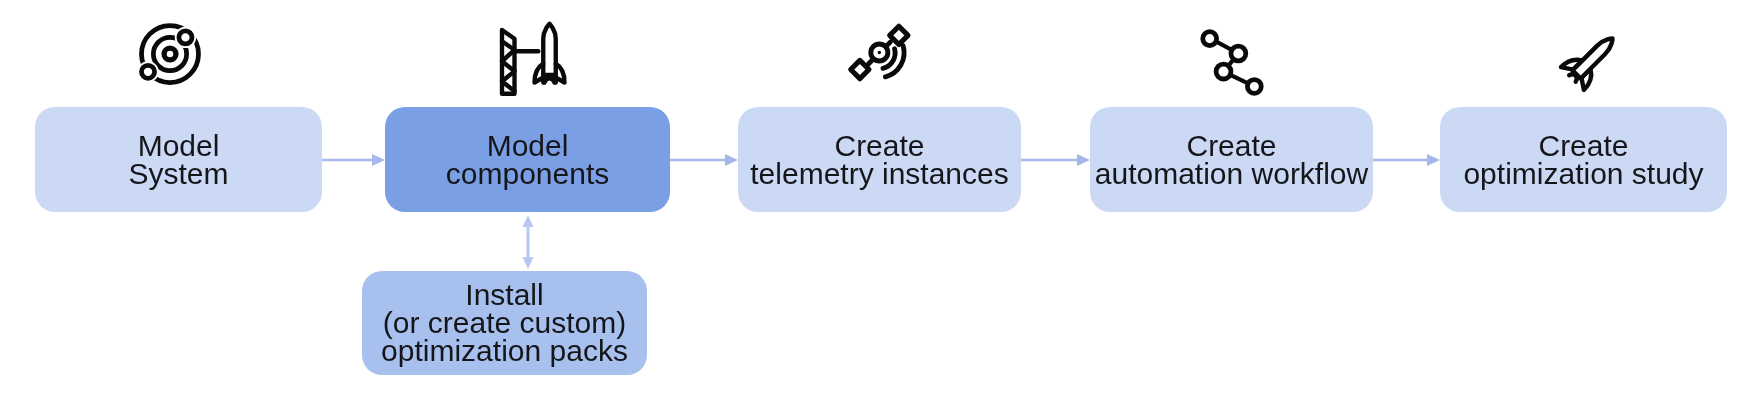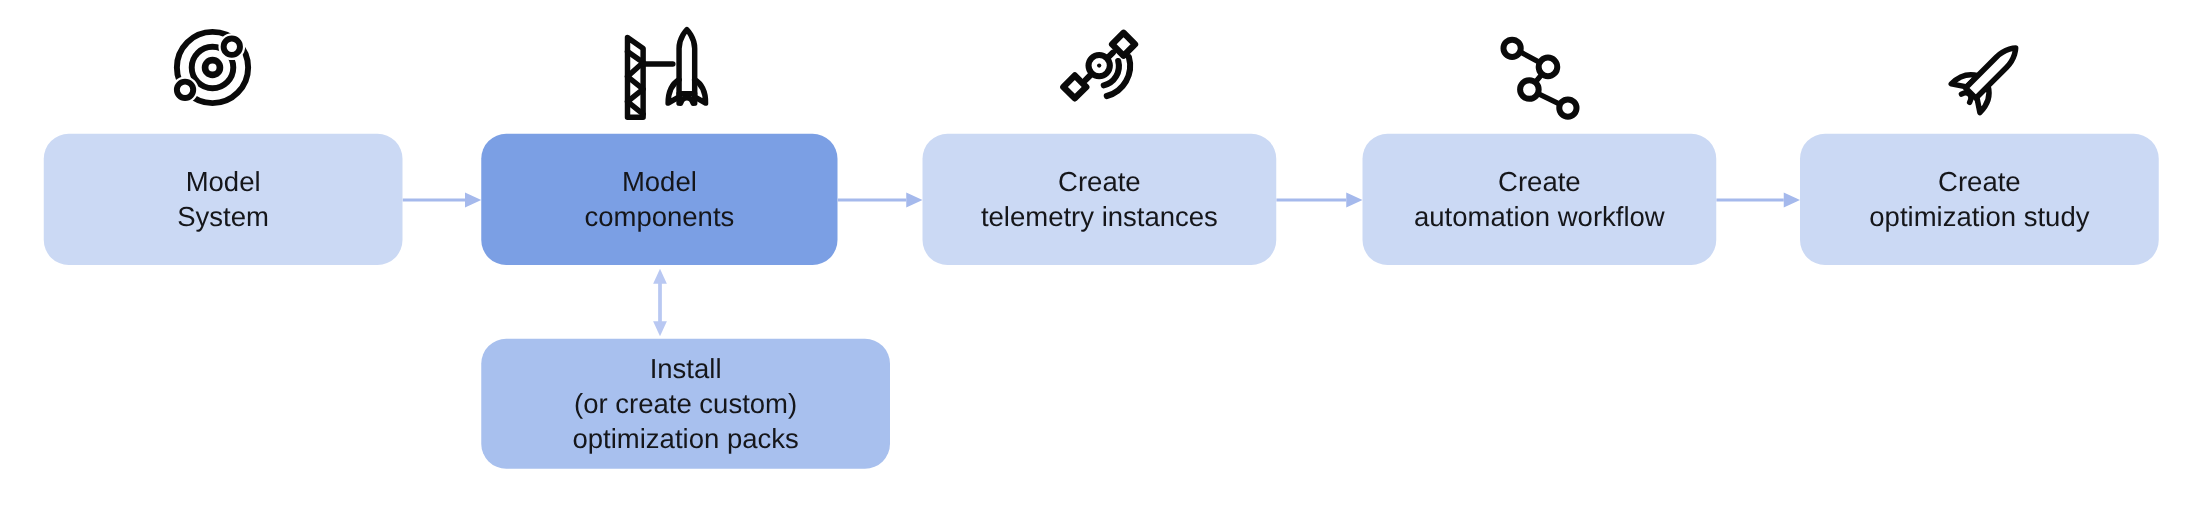--- a/index.html
+++ b/index.html
@@ -15,29 +15,29 @@
     top:107px;height:105px;
     border-radius:20px;
     background:var(--step-fill,#cbd9f4);
     display:flex;align-items:center;justify-content:center;
     text-align:center;
   }
   .box.active{background:var(--active-step-fill,#7b9fe4);}
   .box.sub{top:271px;height:104px;background:var(--sub-step-fill,#a8c0ee);}
   .lbl{
     white-space:pre-line;
-    font-size:22px;line-height:28px;
+    font-size:30px;line-height:28px;
     color:var(--text,#15161a);
   }
   .b1{left:35px;width:287px;}
   .b2{left:385px;width:285px;}
   .b3{left:738px;width:283px;}
   .b4{left:1090px;width:283px;}
   .b5{left:1440px;width:287px;}
-  .b6{left:385px;width:327px;}
+  .b6{left:362px;width:285px;}
   .icon{position:absolute;}
   .i1{left:132px;top:16px;width:76px;height:76px;}
   .i2{left:487px;top:20px;width:80px;height:80px;}
   .i3{left:844px;top:22px;width:78px;height:78px;}
   .i4{left:1198px;top:28px;width:68px;height:68px;}
   .i5{left:1551px;top:26px;width:74px;height:74px;}
   .harrow{position:absolute;top:151px;height:18px;}
   .a1{left:322px;width:63px;}
   .a2{left:670px;width:68px;}
   .a3{left:1021px;width:69px;}

